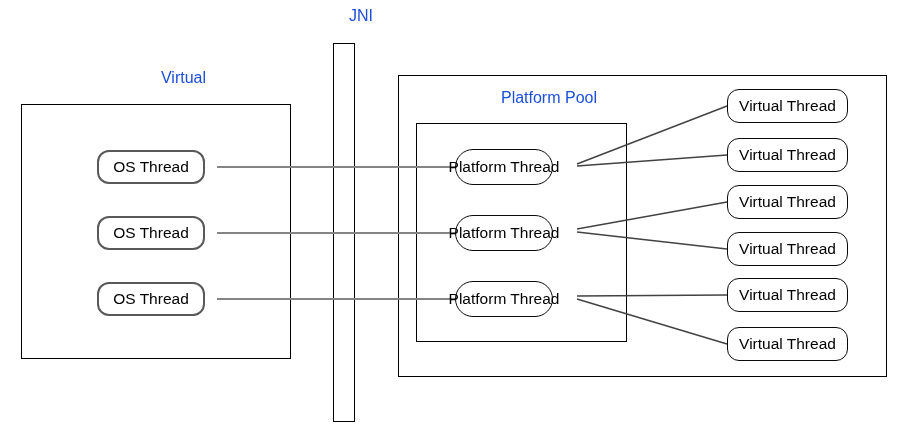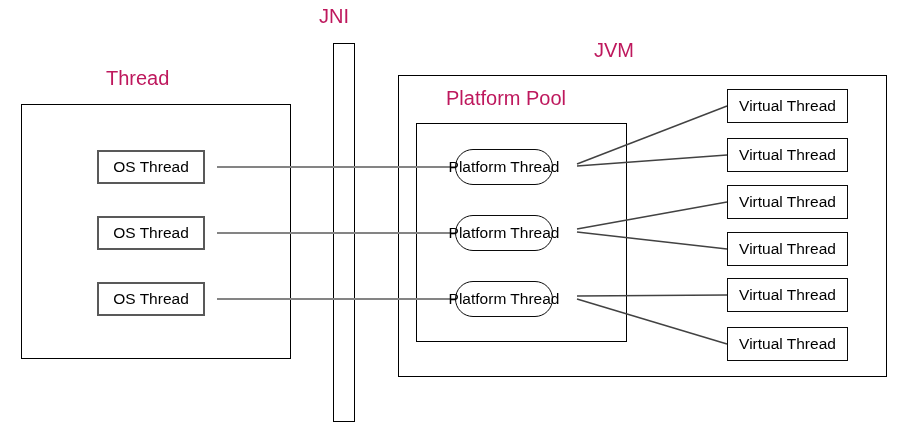--- a/index.html
+++ b/index.html
@@ -8,25 +8,25 @@
     position: relative;
     width: 912px;
     height: 440px;
     background: #ffffff;
     font-family: "Liberation Sans", sans-serif;
     color: #000000;
     overflow: hidden;
   }
   .title {
     position: absolute;
-    font-size: 20px;
+    font-size: 16px;
     line-height: 20px;
-    text-align: left;
+    text-align: right;
     white-space: nowrap;
-    color: #be185d;
+    color: #1d4ed8;
   }
   .container-box {
     position: absolute;
     border: 1px solid #000000;
     background: transparent;
   }
   .jni-bar {
     position: absolute;
     left: 333px; top: 43px;
     width: 22px; height: 379px;
@@ -34,21 +34,21 @@
     background: #ffffff;
   }
   .node {
     position: absolute;
     display: flex;
     align-items: center;
     justify-content: center;
     background: #ffffff;
     font-size: 15.5px;
     white-space: nowrap;
-    border-radius: 0;
+    border-radius: 12px;
     color: #000000;
   }
   .node.os {
     left: 97px; width: 108px; height: 34px;
     border: 2px solid #595959;
   }
   .node.pt {
     left: 455px; width: 98px; height: 36px;
     border: 1.5px solid #0a0a0a;
     border-radius: 18px;
@@ -63,22 +63,21 @@
     width: 912px; height: 440px;
     pointer-events: none;
   }
 </style>
 </head>
 <body>
 
 <div class="canvas">
 
   <div class="title" style="left:319px; top:6px; width:54px;">JNI</div>
-  <div class="title" style="left:106px; top:68px; width:100px;">Thread</div>
-  <div class="title" style="left:594px; top:40px; width:100px;">JVM</div>
+  <div class="title" style="left:106px; top:68px; width:100px;">Virtual</div>
   <div class="title" style="left:446px; top:88px; width:151px;">Platform Pool</div>
 
   <div class="container-box" style="left:21px; top:104px; width:270px; height:255px;"></div>
   <div class="jni-bar"></div>
   <div class="container-box" style="left:398px; top:75px; width:489px; height:302px;"></div>
   <div class="container-box" style="left:416px; top:123px; width:211px; height:219px;"></div>
 
   <svg class="wires" viewBox="0 0 912 440">
     <line x1="217" y1="167" x2="456" y2="167" stroke="#848484" stroke-width="2"></line>
     <line x1="217" y1="233" x2="456" y2="233" stroke="#848484" stroke-width="2"></line>

